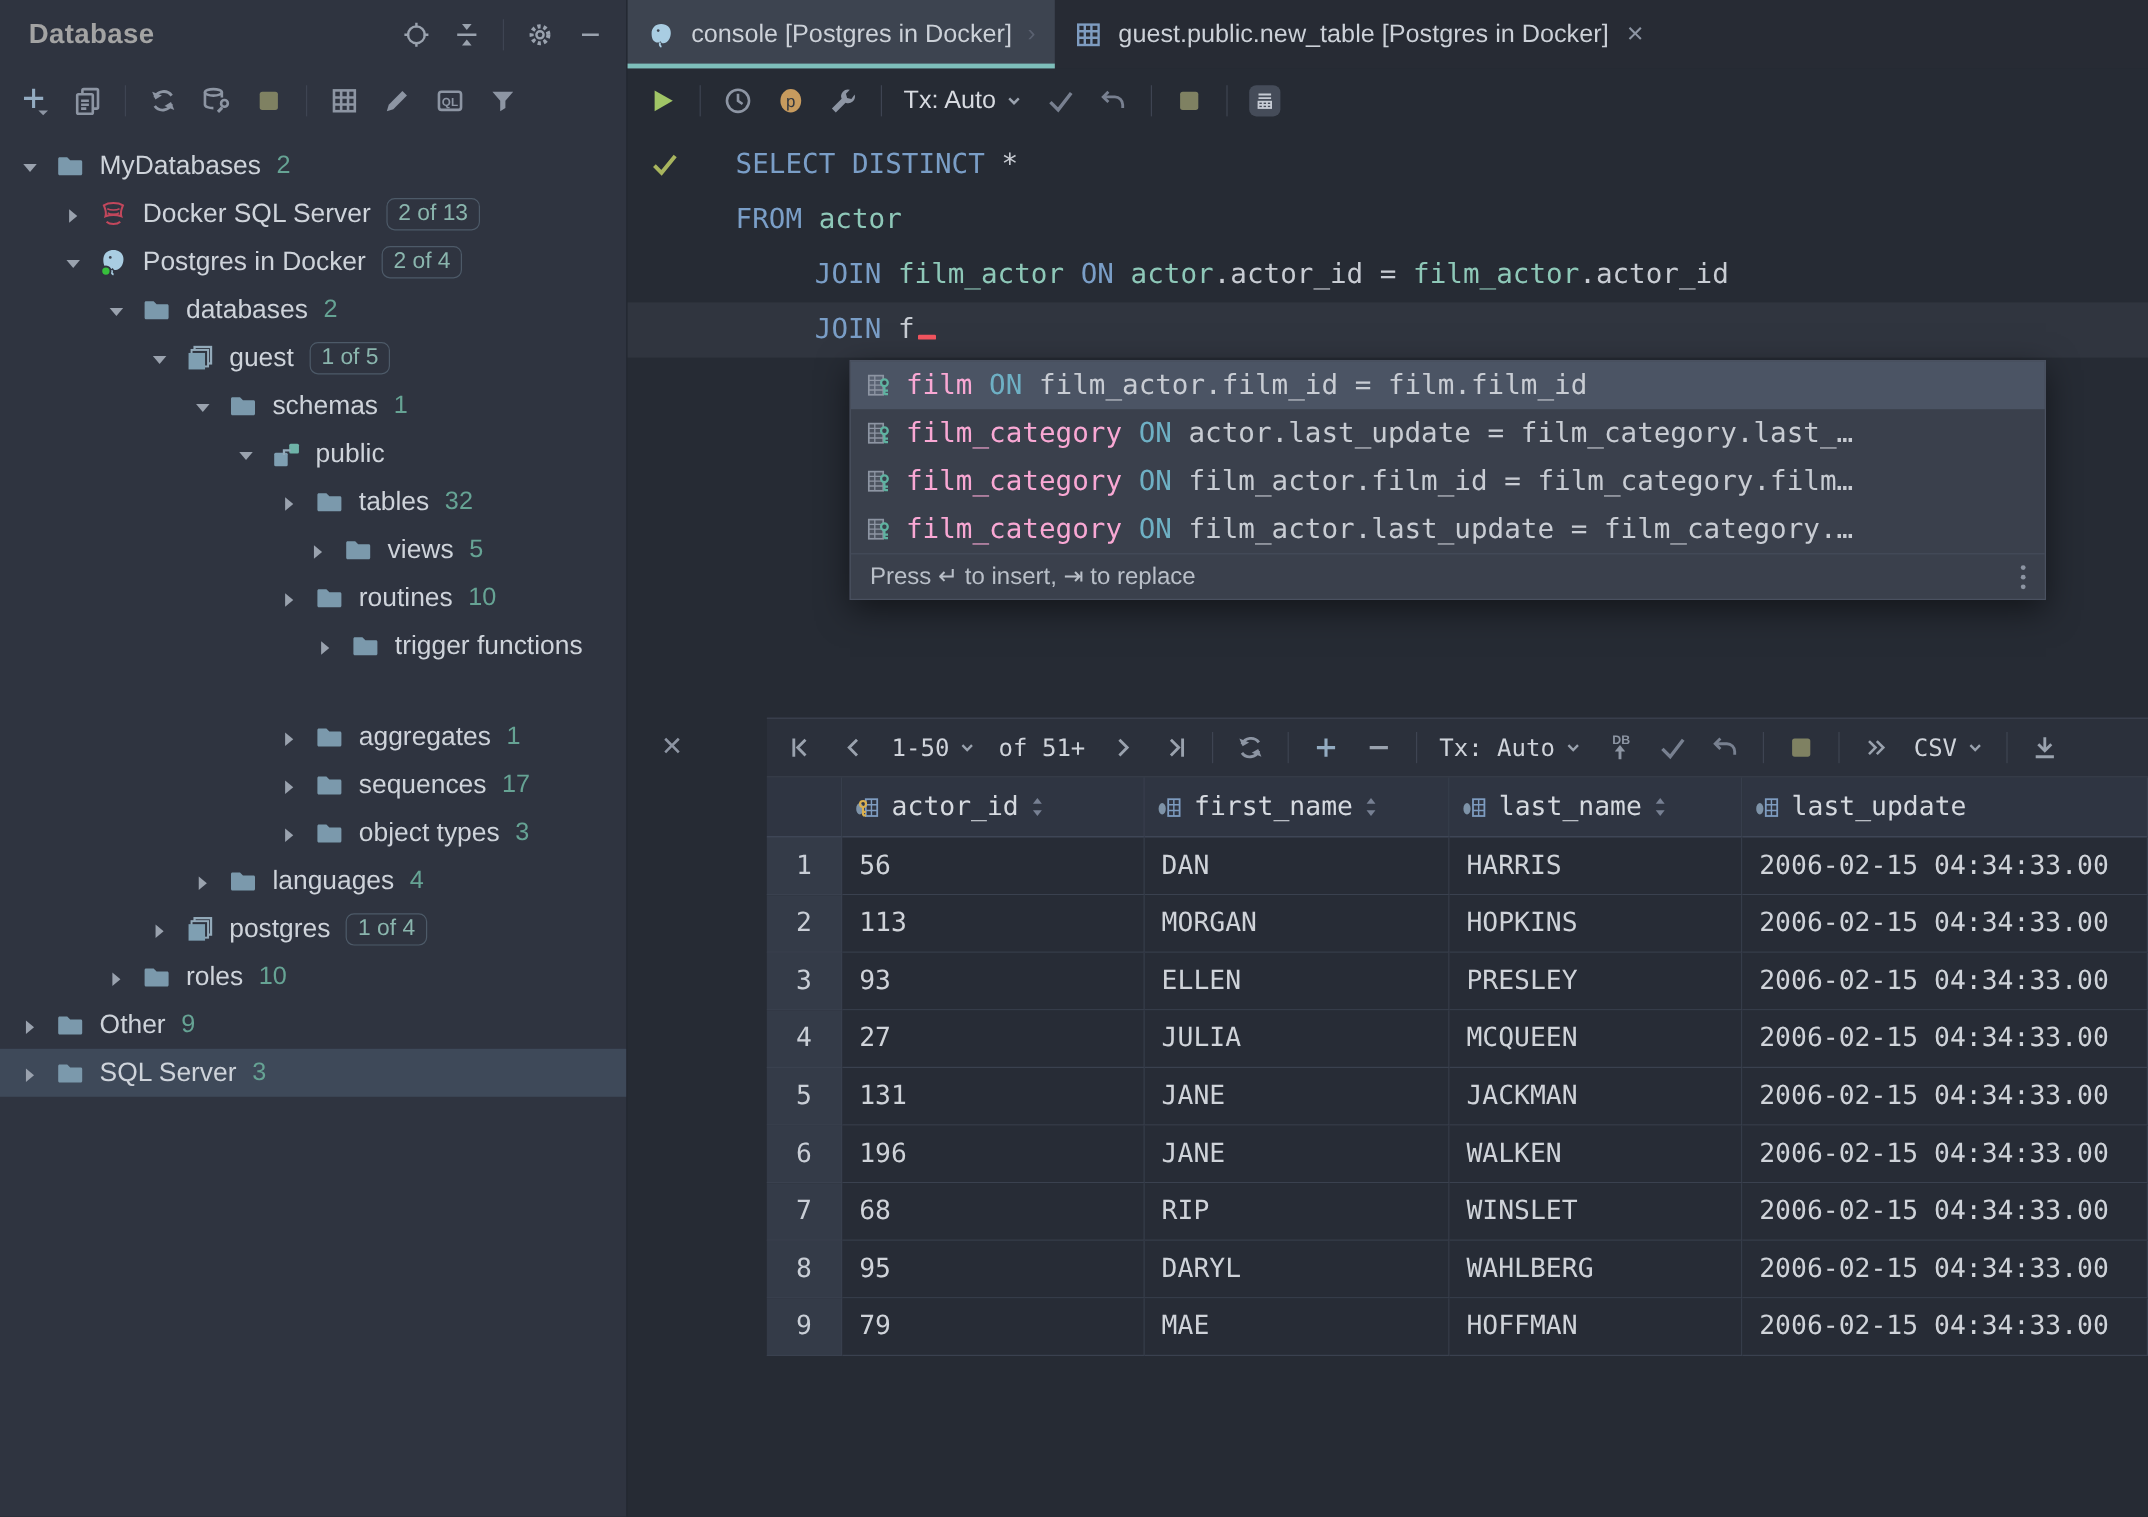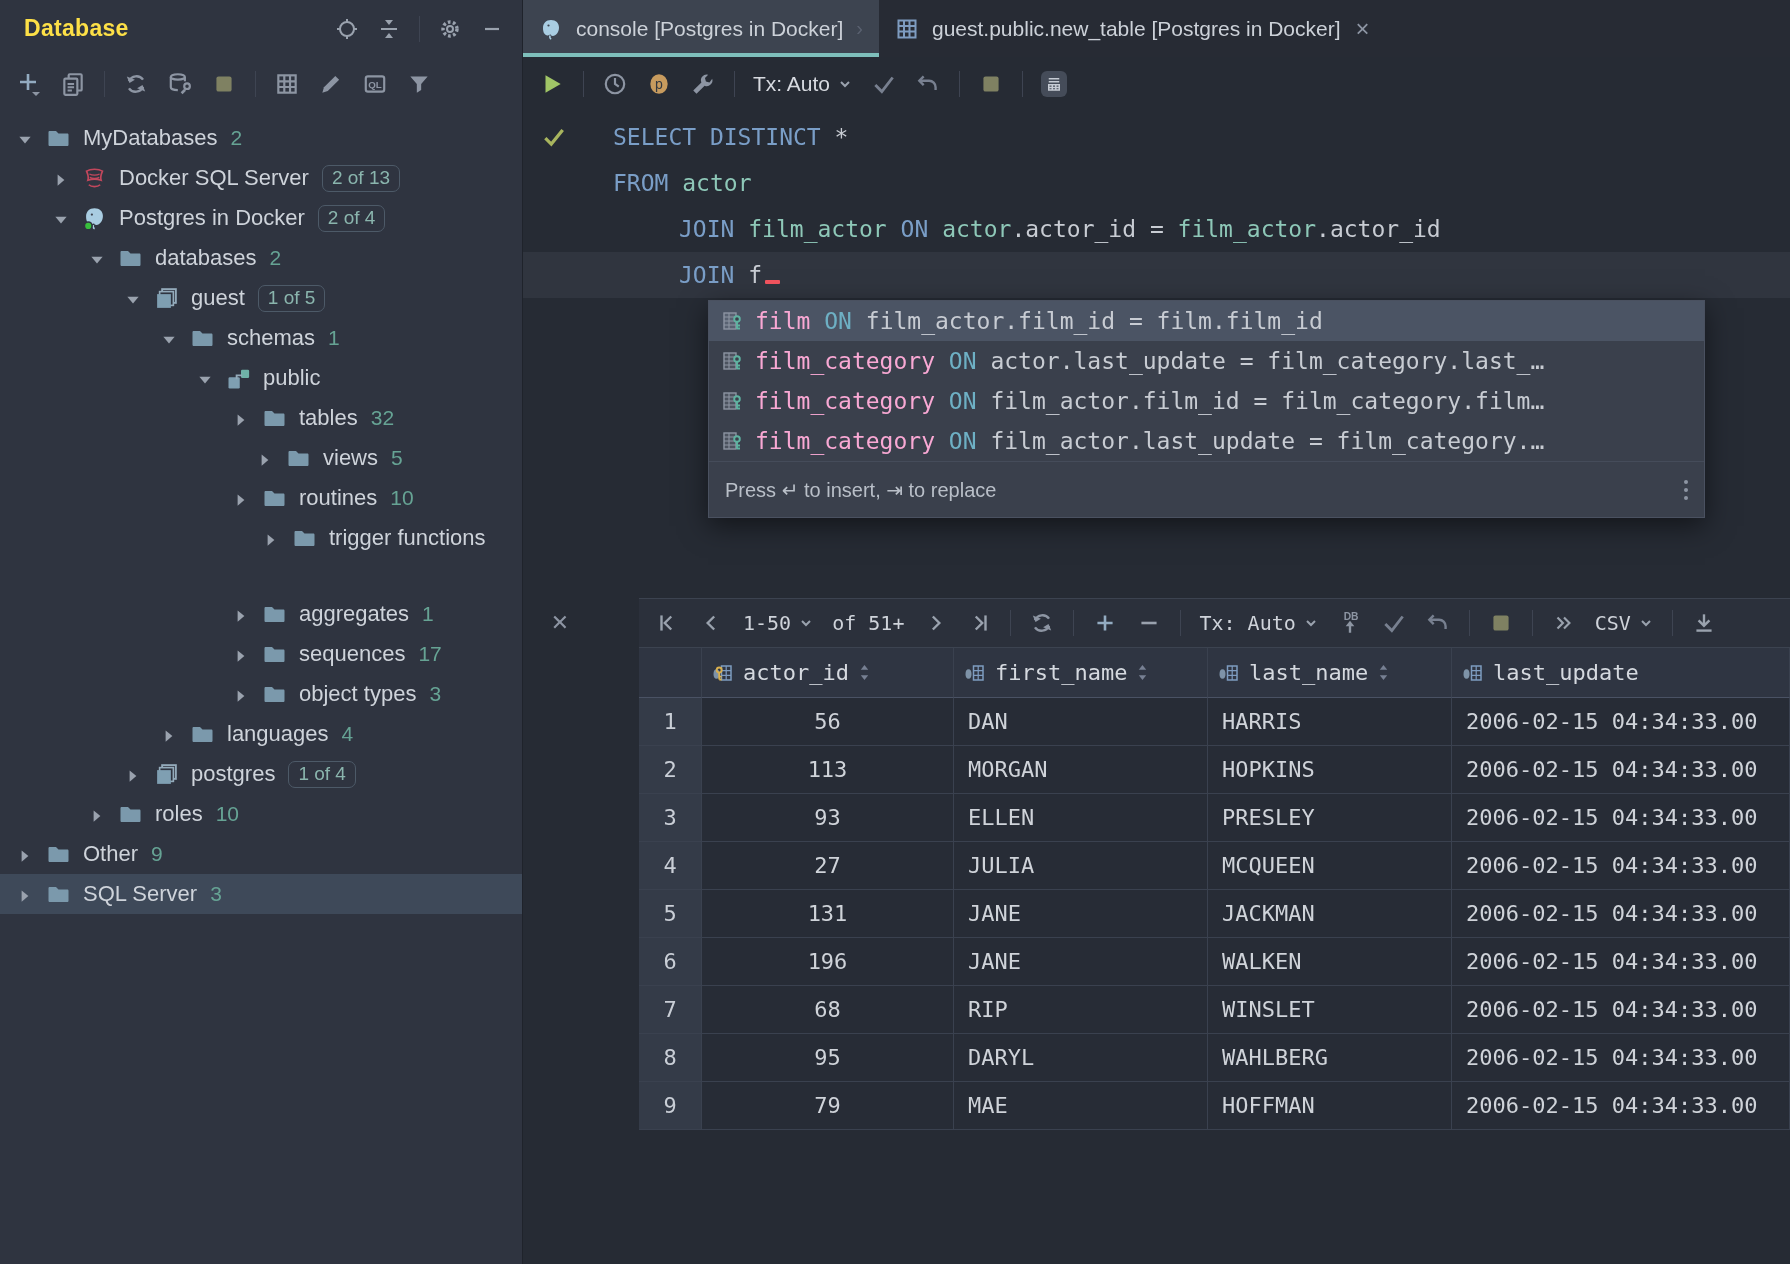--- a/index.html
+++ b/index.html
@@ -4,21 +4,21 @@
 <style>
   * { margin:0; padding:0; box-sizing:border-box; }
   html,body { width:1790px; height:1264px; overflow:hidden; background:#262b34;
               font-family:"Liberation Sans", sans-serif; }
   .app { display:flex; width:1790px; height:1264px; }
 
   
   .sidebar { width:523px; flex:none; background:#2f3440; border-right:1px solid #1f232b;
              display:flex; flex-direction:column; }
   .sb-header { height:57px; flex:none; display:flex; align-items:center; padding:0 18px 0 24px; gap:18px; }
-  .sb-title { font-size:23px; font-weight:bold; color:#fde047; margin-right:auto; letter-spacing:.3px; }
+  .sb-title { font-size:23px; font-weight:bold; color:#a3a3a3; margin-right:auto; letter-spacing:.3px; }
   .ibtn { display:flex; align-items:center; justify-content:center; flex:none; cursor:default; }
   .i24 { width:24px; height:24px; } .i26 { width:26px; height:26px; } .i16 { width:16px; height:16px; }
   .ibtn svg { width:100%; height:100%; }
   .tool-sep { width:1px; height:26px; background:#3e4452; flex:none; }
   .sb-toolbar { height:53px; flex:none; display:flex; align-items:center; gap:18px; padding:0 16px; }
   .tree { flex:1; padding-top:8px; font-size:22px; color:#ced3da; overflow:hidden; }
   .tree-row { height:40px; display:flex; align-items:center; white-space:nowrap; }
   .tree-row.selected { background:#3e4959; }
   .tw-arrow { width:18px; height:18px; margin-right:12px; flex:none; }
   .tw-arrow svg { width:100%; height:100%; }
@@ -57,39 +57,39 @@
 
   
   .popup { position:absolute; left:185px; top:190px; width:997px; background:#3a404c;
            border:1px solid #4a5160; box-shadow:0 8px 26px rgba(0,0,0,.5); z-index:6; }
   .pp-row { height:40px; display:flex; align-items:center; padding:0 12px; font-size:23px;
             font-family:"DejaVu Sans Mono", monospace; white-space:pre; overflow:hidden; }
   .pp-row.sel { background:#4b5464; }
   .pp-icon { width:22px; height:22px; margin-right:12px; flex:none; }
   .pp-icon svg { width:100%; height:100%; }
   .pp-name { color:#f9a8d4; } .pp-on { color:#6eb0c4; } .pp-rest { color:#c8ccd3; }
-  .pp-footer { height:56px; border-top:1px solid #454c5a; display:flex; align-items:center;
+  .pp-footer { height:38px; border-top:1px solid #454c5a; display:flex; align-items:center;
                padding:0 16px; font-size:20px; color:#b9bfc8;
                font-family:"Liberation Sans", sans-serif; }
   .kebab { margin-left:auto; display:flex; flex-direction:column; gap:4px; }
   .kebab i { width:4px; height:4px; border-radius:50%; background:#8d95a3; }
 
   
   .res-close { position:absolute; left:24px; top:498px; width:26px; height:26px; color:#8d95a3;
                font-size:27px; line-height:26px; text-align:center; }
   .results { position:absolute; left:91px; right:0; top:488px;margin-left:25px; }
   .res-toolbar { height:50px; background:#2b303b; border-top:1px solid #3c4350;
                  border-bottom:1px solid #3c4350; display:flex; align-items:center; gap:17px;
                  padding:0 16px; color:#cfd3da; font-size:20px; }
   .grid { display:grid; grid-template-columns:63px 252px 254px 244px 1fr;
           font-family:"DejaVu Sans Mono", monospace; font-size:22px; }
   .gcell { height:48px; line-height:47px; border-right:1px solid #3a414f; border-bottom:1px solid #3a414f;
            overflow:hidden; white-space:nowrap; background:#272c36; color:#cfd3d9; padding:0 14px; }
   .gnum  { background:#343b48; text-align:center; padding:0; color:#c9ced6; }
-  .num   { text-align:center; }
+  .num   { text-align:left; }
   .ghead { height:50px; background:#2f3542; border-bottom:1px solid #4a5264; border-right:1px solid #3a414f;
            display:flex; align-items:center; gap:9px; color:#d5d9df; padding:0 10px; overflow:hidden; }
   .ghead .cicon { width:22px; height:22px; flex:none; } .ghead .cicon svg { width:100%; height:100%; }
   .sorter { width:13px; height:21px; flex:none; } .sorter svg { width:100%; height:100%; }
 </style>
 </head>
 <body>
 
 <div class="app">
   <aside class="sidebar">

